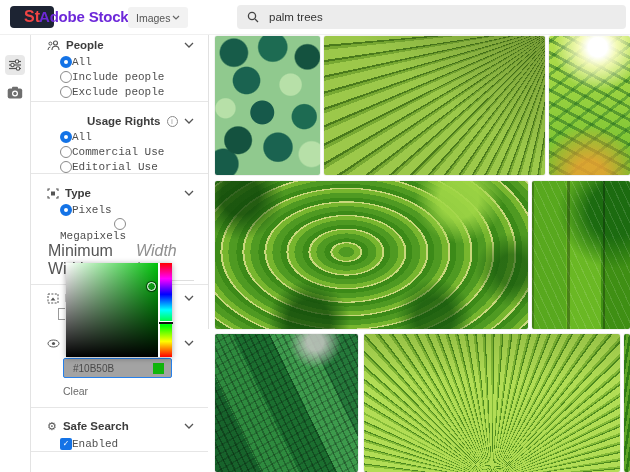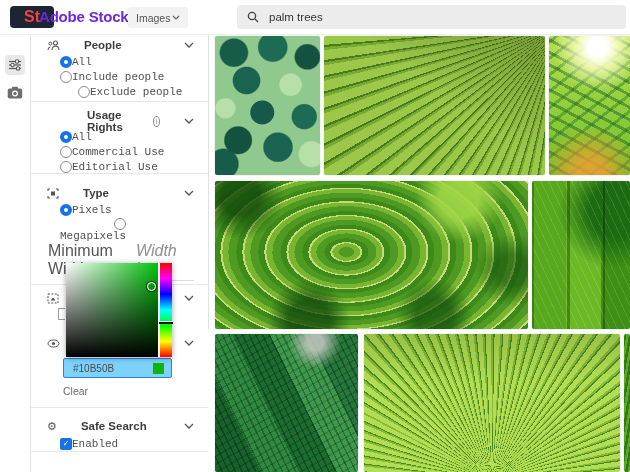--- a/index.html
+++ b/index.html
@@ -24,21 +24,21 @@
   #rail{position:absolute;left:0;top:34px;width:30px;height:438px;background:#fff;border-right:1px solid #e3e3e3;z-index:6;}
   #filterbtn{position:absolute;left:5px;top:21px;width:20px;height:20px;border-radius:4px;background:#e8e8e8;
              display:flex;align-items:center;justify-content:center;}
   #camicon{position:absolute;left:7px;top:51px;}
 
   
   #sidebar{position:absolute;left:30px;top:16px;width:178px;height:313px;background:#fff;
            border-right:1px solid #e1e1e1;z-index:2;}
   .divider{position:absolute;left:0;right:0;height:1px;background:#e6e6e6;}
   .pricelabel{position:absolute;top:-4px;font-size:10px;color:#707070;}
-  .section-head{position:absolute;left:17px;right:14px;height:14px;display:flex;align-items:center;gap:24px;
+  .section-head{position:absolute;left:17px;right:14px;height:14px;display:flex;align-items:center;gap:6px;
                 font-size:11.5px;font-weight:bold;color:#3d3d3d;}
   .section-head .chev{margin-left:auto;display:flex;}
   .opt{position:absolute;left:30px;height:13px;display:flex;align-items:flex-end;font-size:11px;color:#4f4f4f;font-family:Liberation Mono, monospace;}
   .radio{width:10px;height:10px;border-radius:50%;border:1px solid #8a8a8a;background:#fff;box-sizing:content-box;flex:0 0 auto;}
   .radio.sel{width:4px;height:4px;border:4px solid #1473E6;}
   .fieldrow{position:absolute;left:18px;right:14px;display:flex;align-items:baseline;font-size:16px;color:#555;}
   .fieldrow .ph{font-style:italic;color:#8f8f8f;margin-left:12px;min-width:58px;border-bottom:1px solid #dedede;padding-bottom:2px;}
   .cb{width:12px;height:12px;border-radius:2px;background:#1473E6;color:#fff;font-size:9px;line-height:12px;
       text-align:center;font-weight:bold;flex:0 0 auto;}
   .fragment{position:absolute;left:28px;top:292px;width:6px;height:10px;border:1px solid #9a9a9a;border-right:none;}
@@ -49,21 +49,21 @@
   #svsquare{width:92px;height:94px;position:relative;
      background:linear-gradient(to top,#000,rgba(0,0,0,0)),
                 linear-gradient(to right,#fff,rgba(255,255,255,0)),#00c30a;}
   #svcursor{position:absolute;right:2px;top:19px;width:7px;height:7px;border-radius:50%;
             border:1.5px solid #fff;box-shadow:0 0 1px 1px rgba(0,0,0,0.6);}
   #huestrip{width:12px;height:94px;position:relative;
      background:linear-gradient(#f00,#f0f,#00f,#0ff,#0f0,#ff0,#f00);}
   #hueslider{position:absolute;left:-1px;right:-1px;top:58px;height:2px;background:#111;border-top:1px solid #fff;}
 
   #hexbox{position:absolute;left:33px;top:342px;width:109px;height:20px;border:1.5px solid #2680EB;border-radius:2px;
-          background:#7dd3fc;display:flex;align-items:center;padding:0 7px;box-sizing:border-box;}
+          background:#a3a3a3;display:flex;align-items:center;padding:0 7px;box-sizing:border-box;}
   #hexbox input{border:none;outline:none;background:transparent;font-family:"Liberation Sans",sans-serif;
                 font-size:10px;color:#4a4a4a;width:70px;}
   #swatch{margin-left:auto;width:11px;height:11px;background:#10B50B;}
   #clearlink{position:absolute;left:33px;top:369px;font-size:10.5px;color:#6b6b6b;cursor:pointer;}
 
   
   .tile{position:absolute;border-radius:2px;outline:1px solid rgba(0,0,0,0.05);cursor:pointer;}
   #t1{left:215px;top:36px;width:105px;height:139px;background-color:#90c98e;background-image:
       radial-gradient(circle at 18% 12%,#175c49 0 9%,transparent 10%),
       radial-gradient(circle at 55% 8%,#1d6b52 0 10%,transparent 11%),
@@ -189,21 +189,21 @@
       </span>
     </div>
     <div class="opt" style="top:39px;">
       <span class="radio sel"></span>
       <span>All</span>
     </div>
     <div class="opt" style="top:54px;">
       <span class="radio"></span>
       <span>Include people</span>
     </div>
-    <div class="opt" style="top:69px;margin-left:18px;">
+    <div class="opt" style="top:69px;">
       <span class="radio"></span>
       <span>Exclude people</span>
     </div>
     <div class="divider" style="top:85px;"></div>
 
     <div class="section-head" style="top:98px;margin-left:40px;">
       <span>Usage Rights</span>
       <span class="infocirc">i</span>
       <span class="chev ico">
         <svg width="10" height="6">

